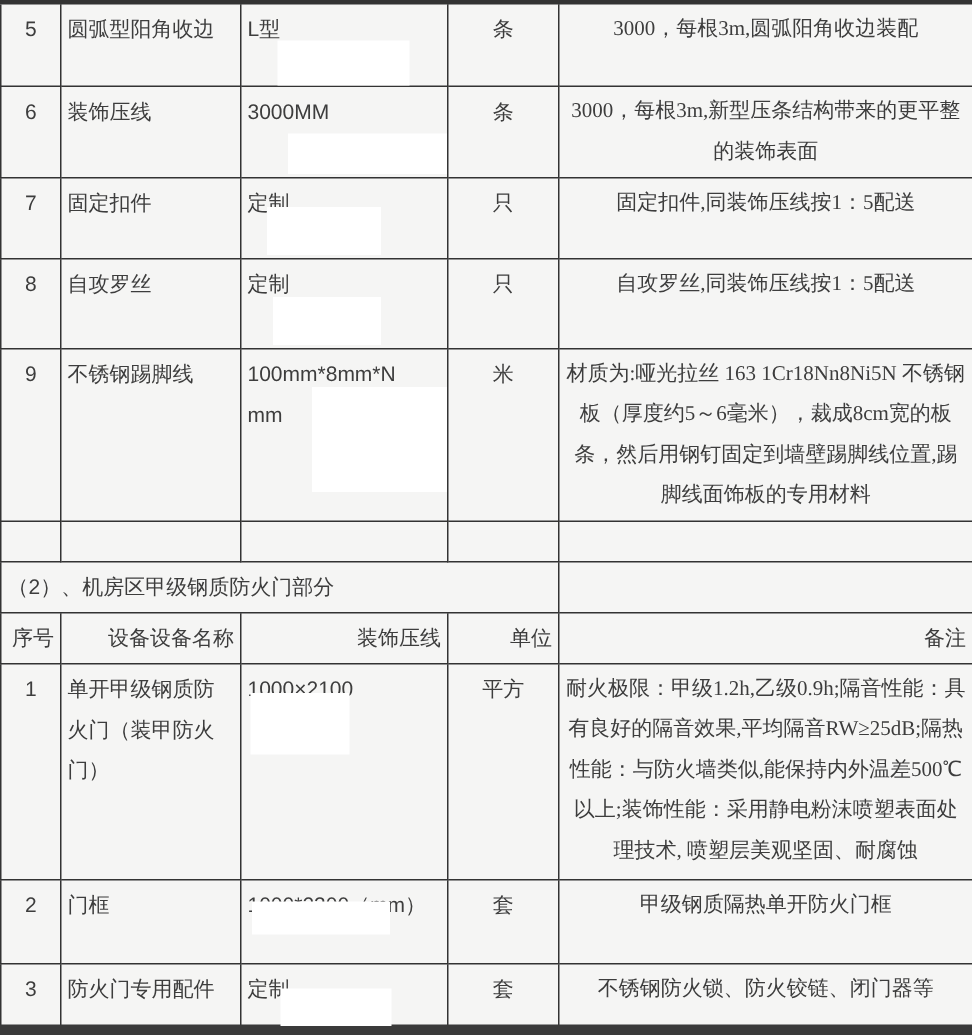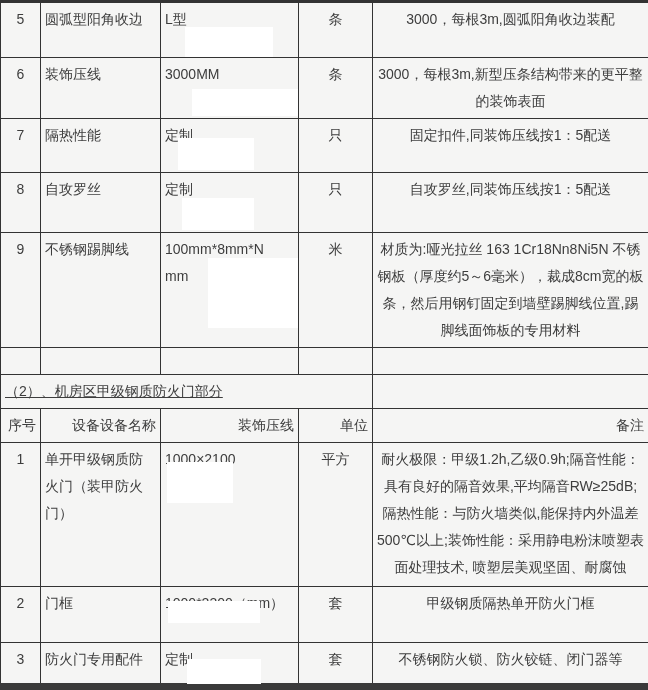--- a/index.html
+++ b/index.html
@@ -28,29 +28,28 @@
     line-height:27px;
     font-weight:normal;
     overflow:hidden;
     box-sizing:border-box;
   }
   #spec-table{border-top:3px solid #333333;}
   td.c-no{text-align:center;}
   td.c-name{text-align:left;padding-left:6px;padding-right:6px;}
   td.c-spec{text-align:left;padding-left:10px;white-space:pre-line;}
   td.c-unit{text-align:center;}
-  td.c-remark{padding-left:5px;padding-right:5px;}
+  td.c-remark{padding-left:5px;padding-right:5px;font-family:Liberation Serif, serif;}
   td.al-center{text-align:center;}
   td.al-left{text-align:center;}
   tr.section-row td{
     line-height:20px;
     padding-top:2px;
     text-align:left;
     padding-left:6px;
-    text-decoration:underline;
   }
   tr.header-row th{
     text-align:right;
     line-height:22px;
     padding-top:3px;
   }
   .redaction{
     position:absolute;
     background:#ffffff;
   }
@@ -84,21 +83,21 @@
         </tr>
         <tr style="height: 60px;">
           <td class="c-no">6</td>
           <td class="c-name">装饰压线</td>
           <td class="c-spec">3000MM</td>
           <td class="c-unit">条</td>
           <td class="c-remark al-left">3000，每根3m,新型压条结构带来的更平整的装饰表面</td>
         </tr>
         <tr style="height: 54px;">
           <td class="c-no">7</td>
-          <td class="c-name">隔热性能</td>
+          <td class="c-name">固定扣件</td>
           <td class="c-spec">定制</td>
           <td class="c-unit">只</td>
           <td class="c-remark al-center">固定扣件,同装饰压线按1：5配送</td>
         </tr>
         <tr style="height: 60px;">
           <td class="c-no">8</td>
           <td class="c-name">自攻罗丝</td>
           <td class="c-spec">定制</td>
           <td class="c-unit">只</td>
           <td class="c-remark al-center">自攻罗丝,同装饰压线按1：5配送</td>

